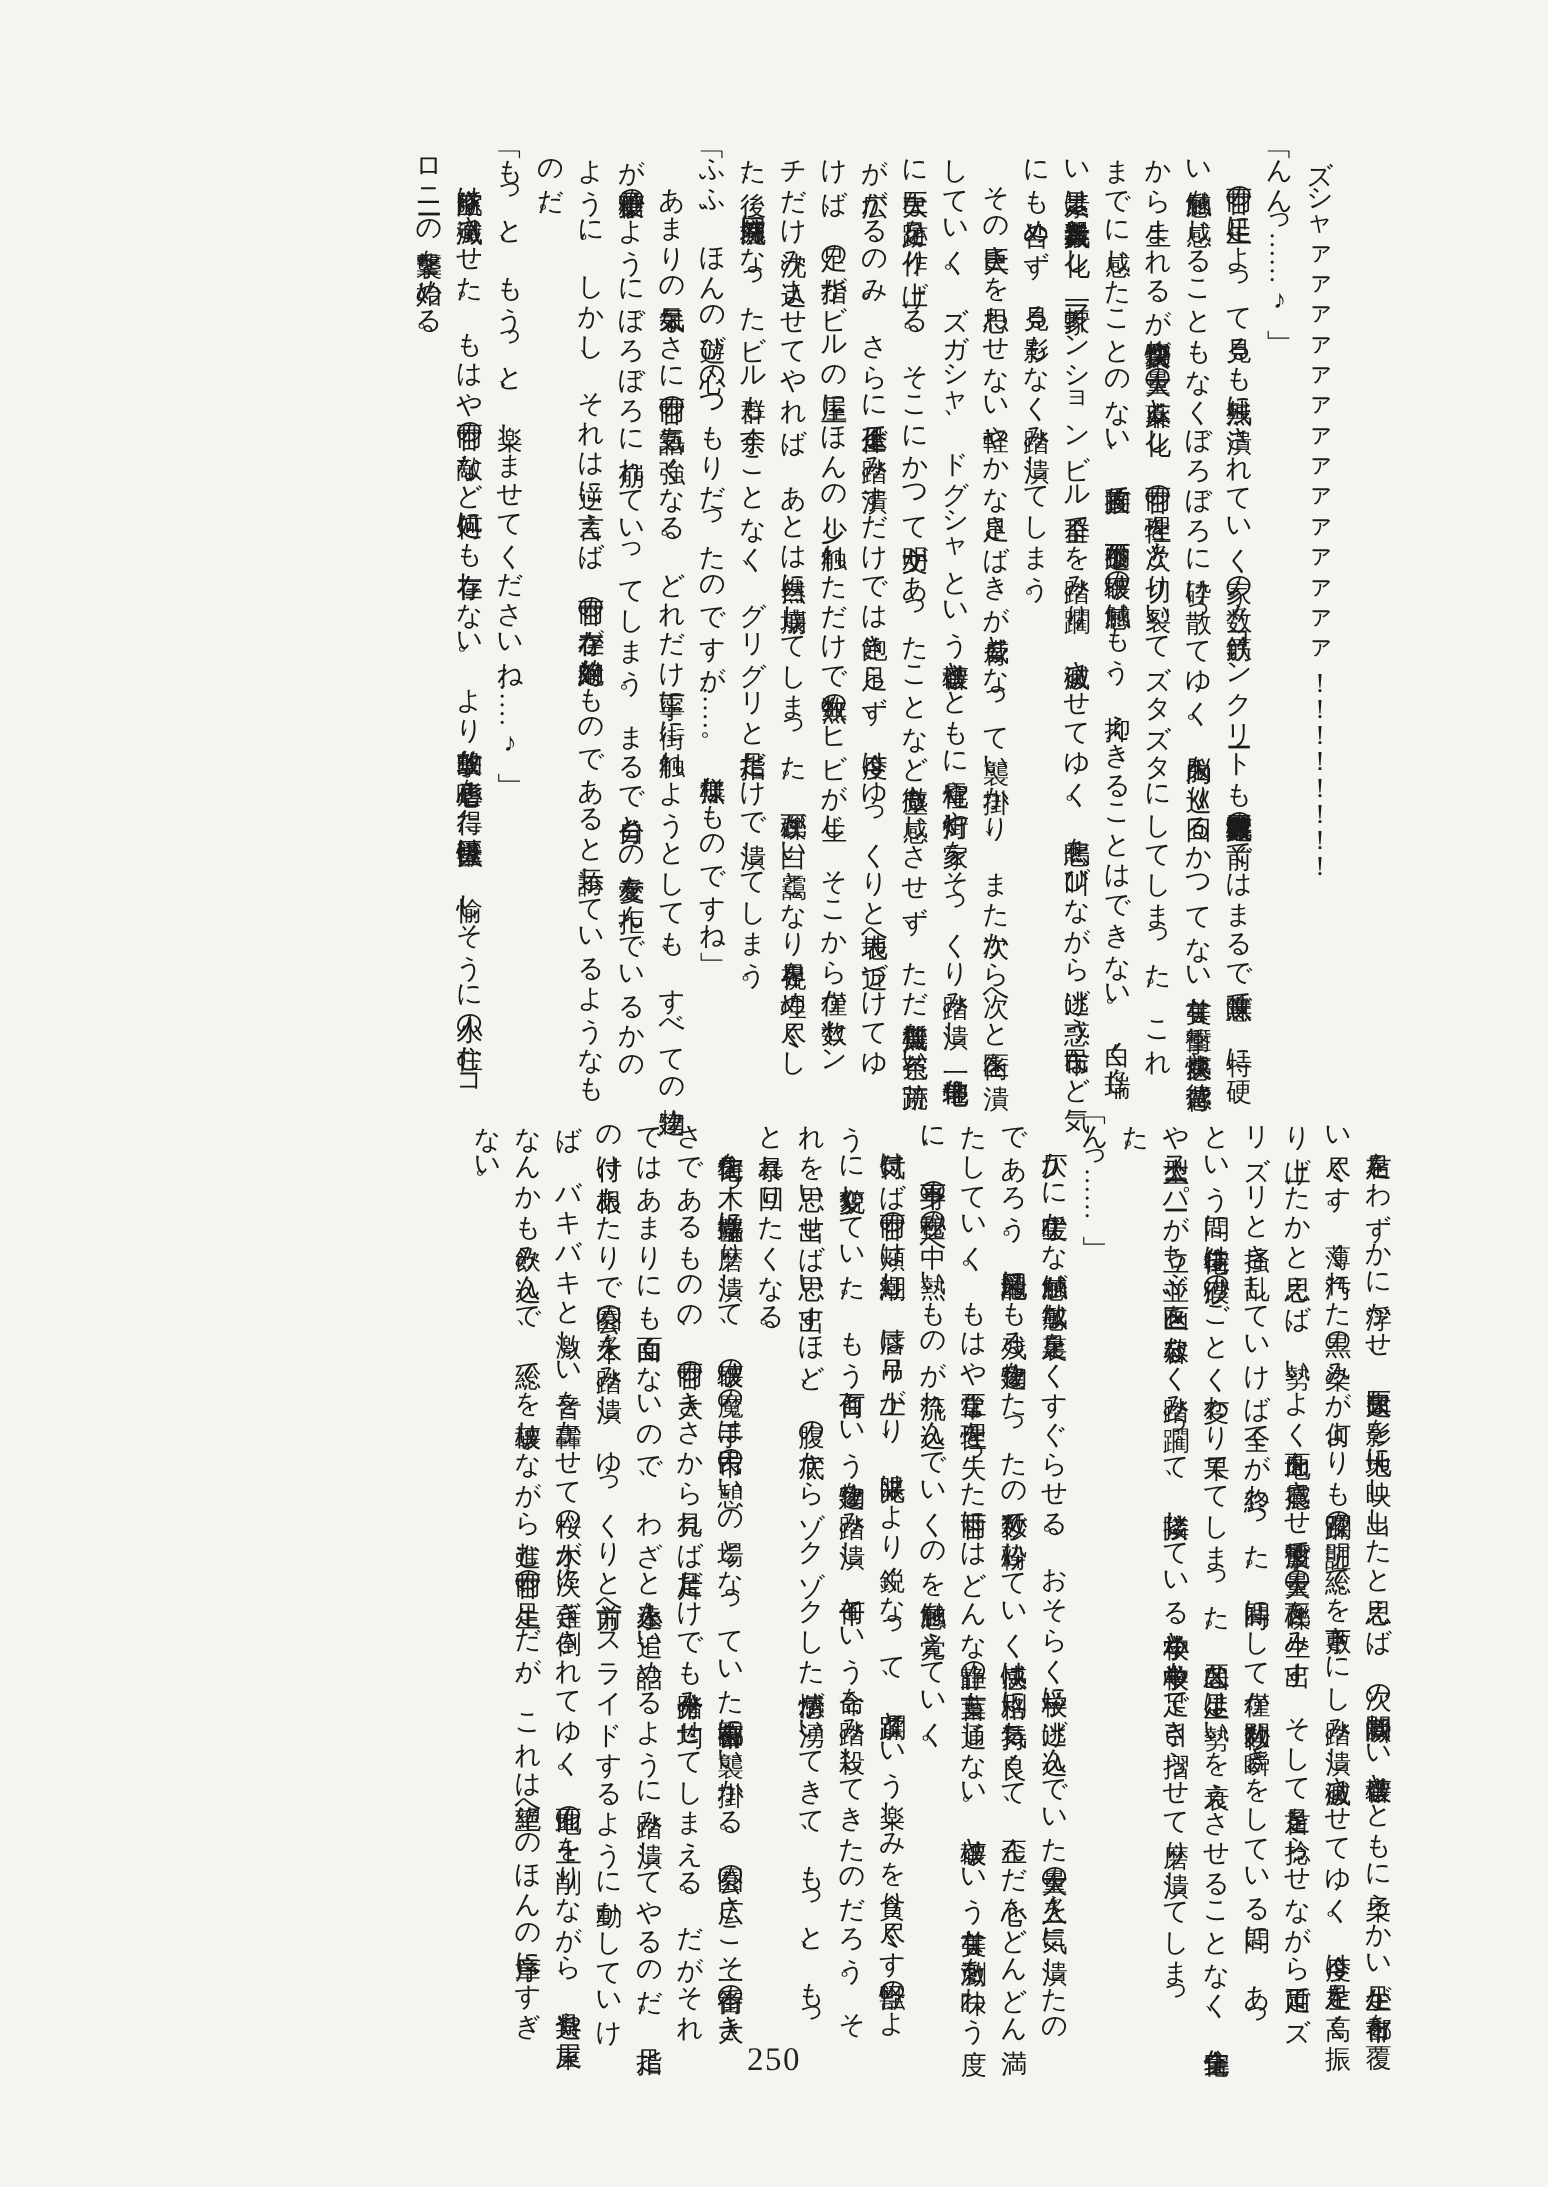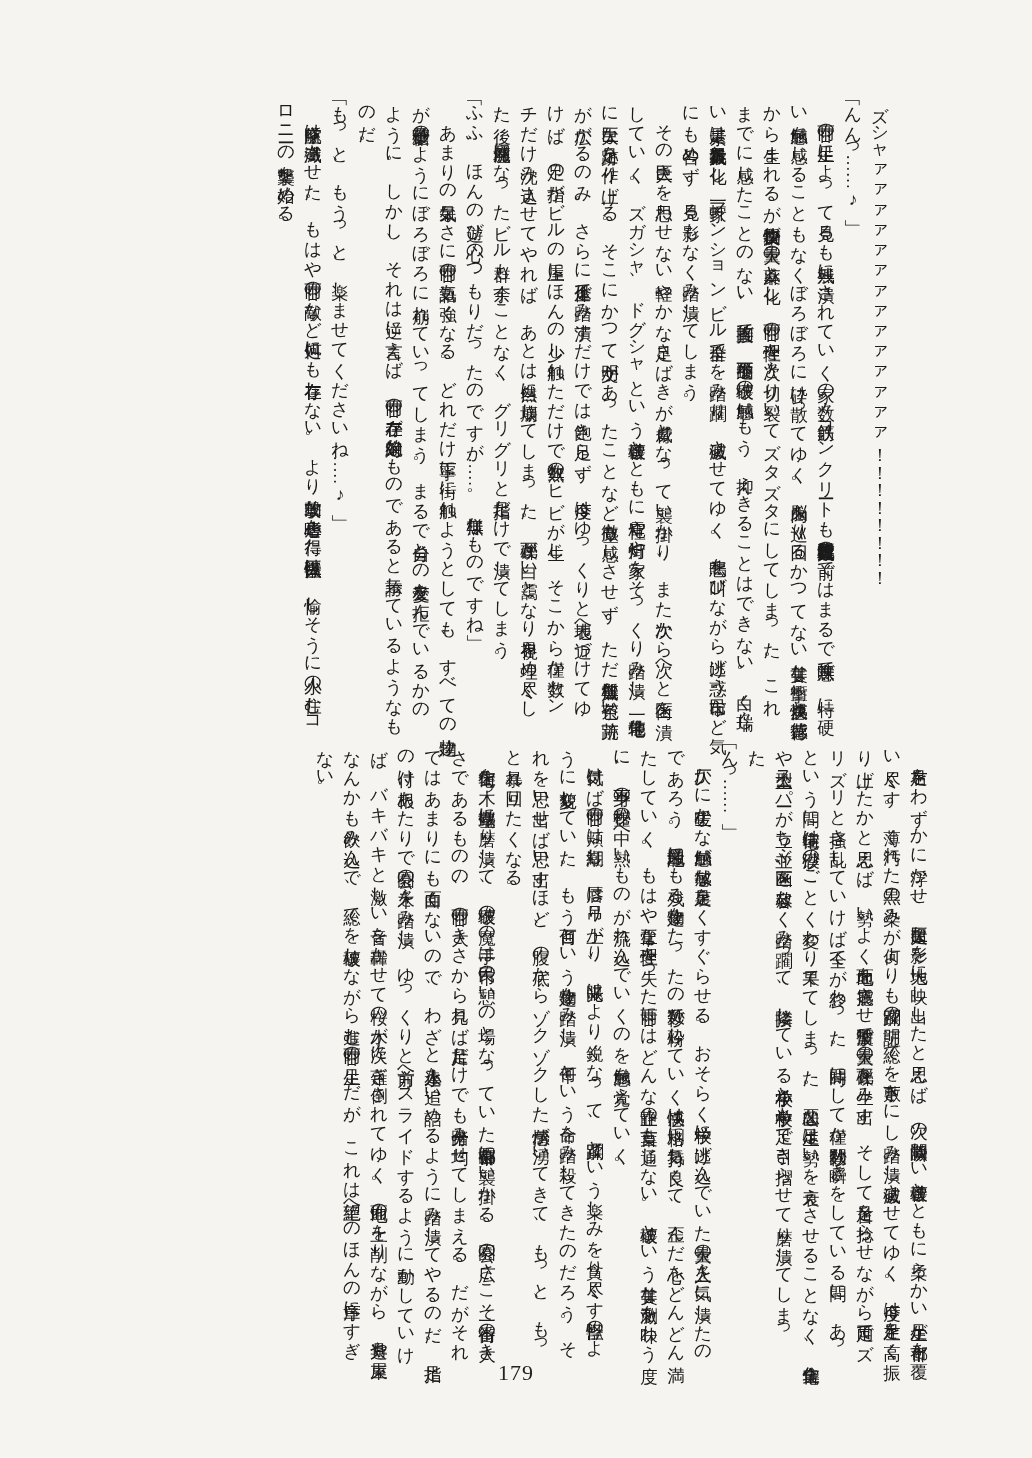--- a/index.html
+++ b/index.html
@@ -67,14 +67,14 @@
       <p>「もっと、もうっと、楽しませてくださいね……♪」</p>
       <p class="indent">航空隊は殲滅させた。もはや甘雨の敵など何処にも存在しない。より攻撃的な嗜虐心を得た巨大怪獣は、愉しそうに小人の住むコロニーの襲撃を始める。</p>
     </div>
   <div id="bottom-block" class="vblock">
       <p class="indent">右足をわずかに浮かせ、超巨大な影を大地に映し出したと思えば、次の瞬間激しい破壊音とともに柔らかい生足が都市を覆い尽くす。薄く汚れた黒の染みが何よりも蹂躙の証明。総てを下敷きにし踏み潰し破滅させてゆく。今度は左足を高く振り上げたかと思えば、勢いよく地面を震撼させ衝撃波で大量の瓦礫を生み出す。そして足首を捻らせながら両足でズリズリと掻き乱していけば全てが終わった。時間にして僅か数秒間。瞬きをしている間に、あっという間に住宅街は砂漠のごとく変わり果ててしまった。凶悪な生足は勢いを衰えさせることなく、集合住宅や大型スーパーが立ち並ぶ区画を容赦なく踏み躙って、隣接している小学校と中学校も足で引き摺らせて磨り潰してしまった。</p>
       <p>「んっ……」</p>
       <p class="indent">仄かに生暖かな感触が敏感な足裏をくすぐらせる。おそらく学校に逃げ込んでいた大量の人々を一気に潰したのであろう。地図記号にも残る建物をたったの数秒で粉砕していく快感は格別に気持ち良くて、歪んだ心をどんどん満たしていく。もはや正常な理性を失った甘雨にはどんな静止の言葉も通じない。破壊という甘美な刺激を味わう度に、下半身の秘壺の中へ熱いものが流れ込んでいくのを感触を覚えていく。</p>
       <p class="indent">気付けば甘雨の頬は紅潮し、唇は吊り上がり、眼光はより鋭くなって、蹂躙という楽しみを貪り尽くす怪獣のように変貌していた。もう何百という建物を踏み潰し、何千という命を踏み殺してきたのだろう。それを思い出せば思い出すほど、腹の底からゾクゾクした感情が湧いてきて、もっと、もっと暴れ回りたくなる。</p>
       <p class="indent">住宅街を木っ端微塵に磨り潰して、破壊の魔の手は市民の憩いの場となっていた都市公園に襲い掛かる。公園の広さこそ街一番の大きさであるものの、甘雨の大きさから見れば片足だけでも十分踏み均せてしまえる。だがそれではあまりにも面白くないので、わざと小人達を追い詰めるように踏み潰してやるのだ。足指の付け根あたりで公園の木々を踏み潰し、ゆっくりと前方へスライドするように動かしていけば、バキバキと激しい音を轟かせて桜の木が次々に薙ぎ倒されてゆく。地面の土を削りながら、遊具や東屋なんかも飲み込んで、総てを破壊しながら進む甘雨の生足。だが、これは絶望へのほんの序章にすぎない。</p>
     </div>
-  <div class="page-number">179</div>
+  <div class="page-number">250</div>
 </div>
 
 </body></html>

